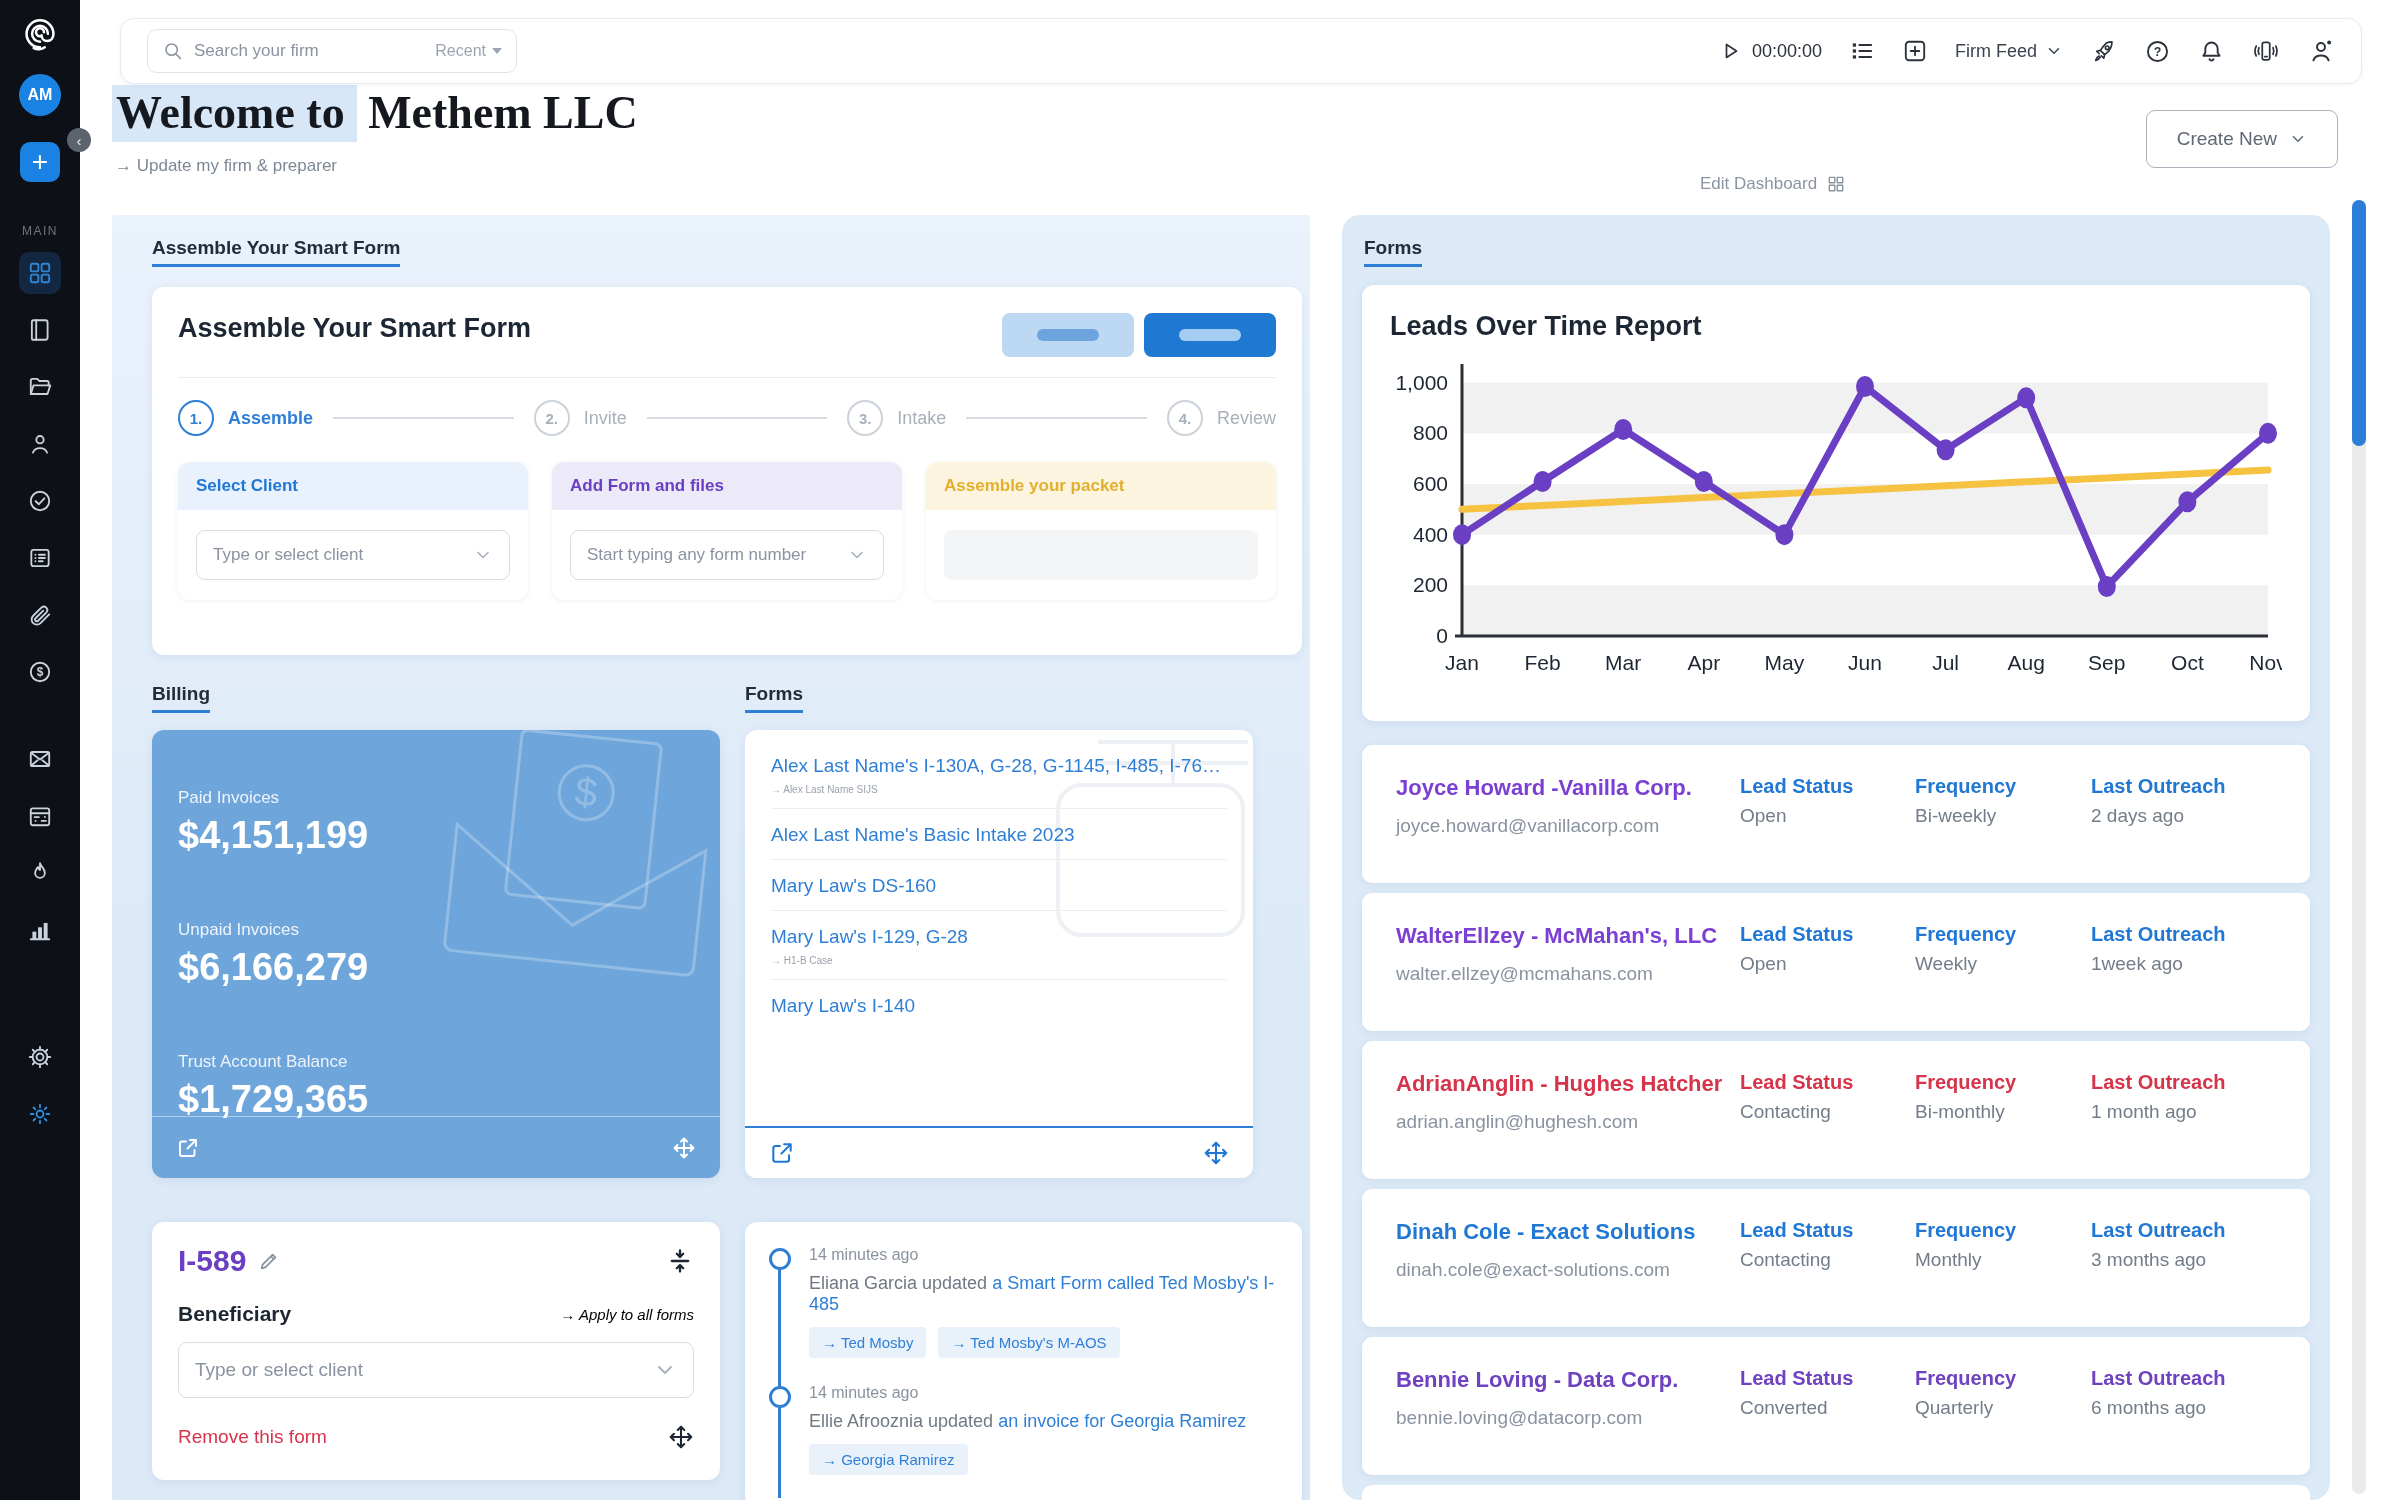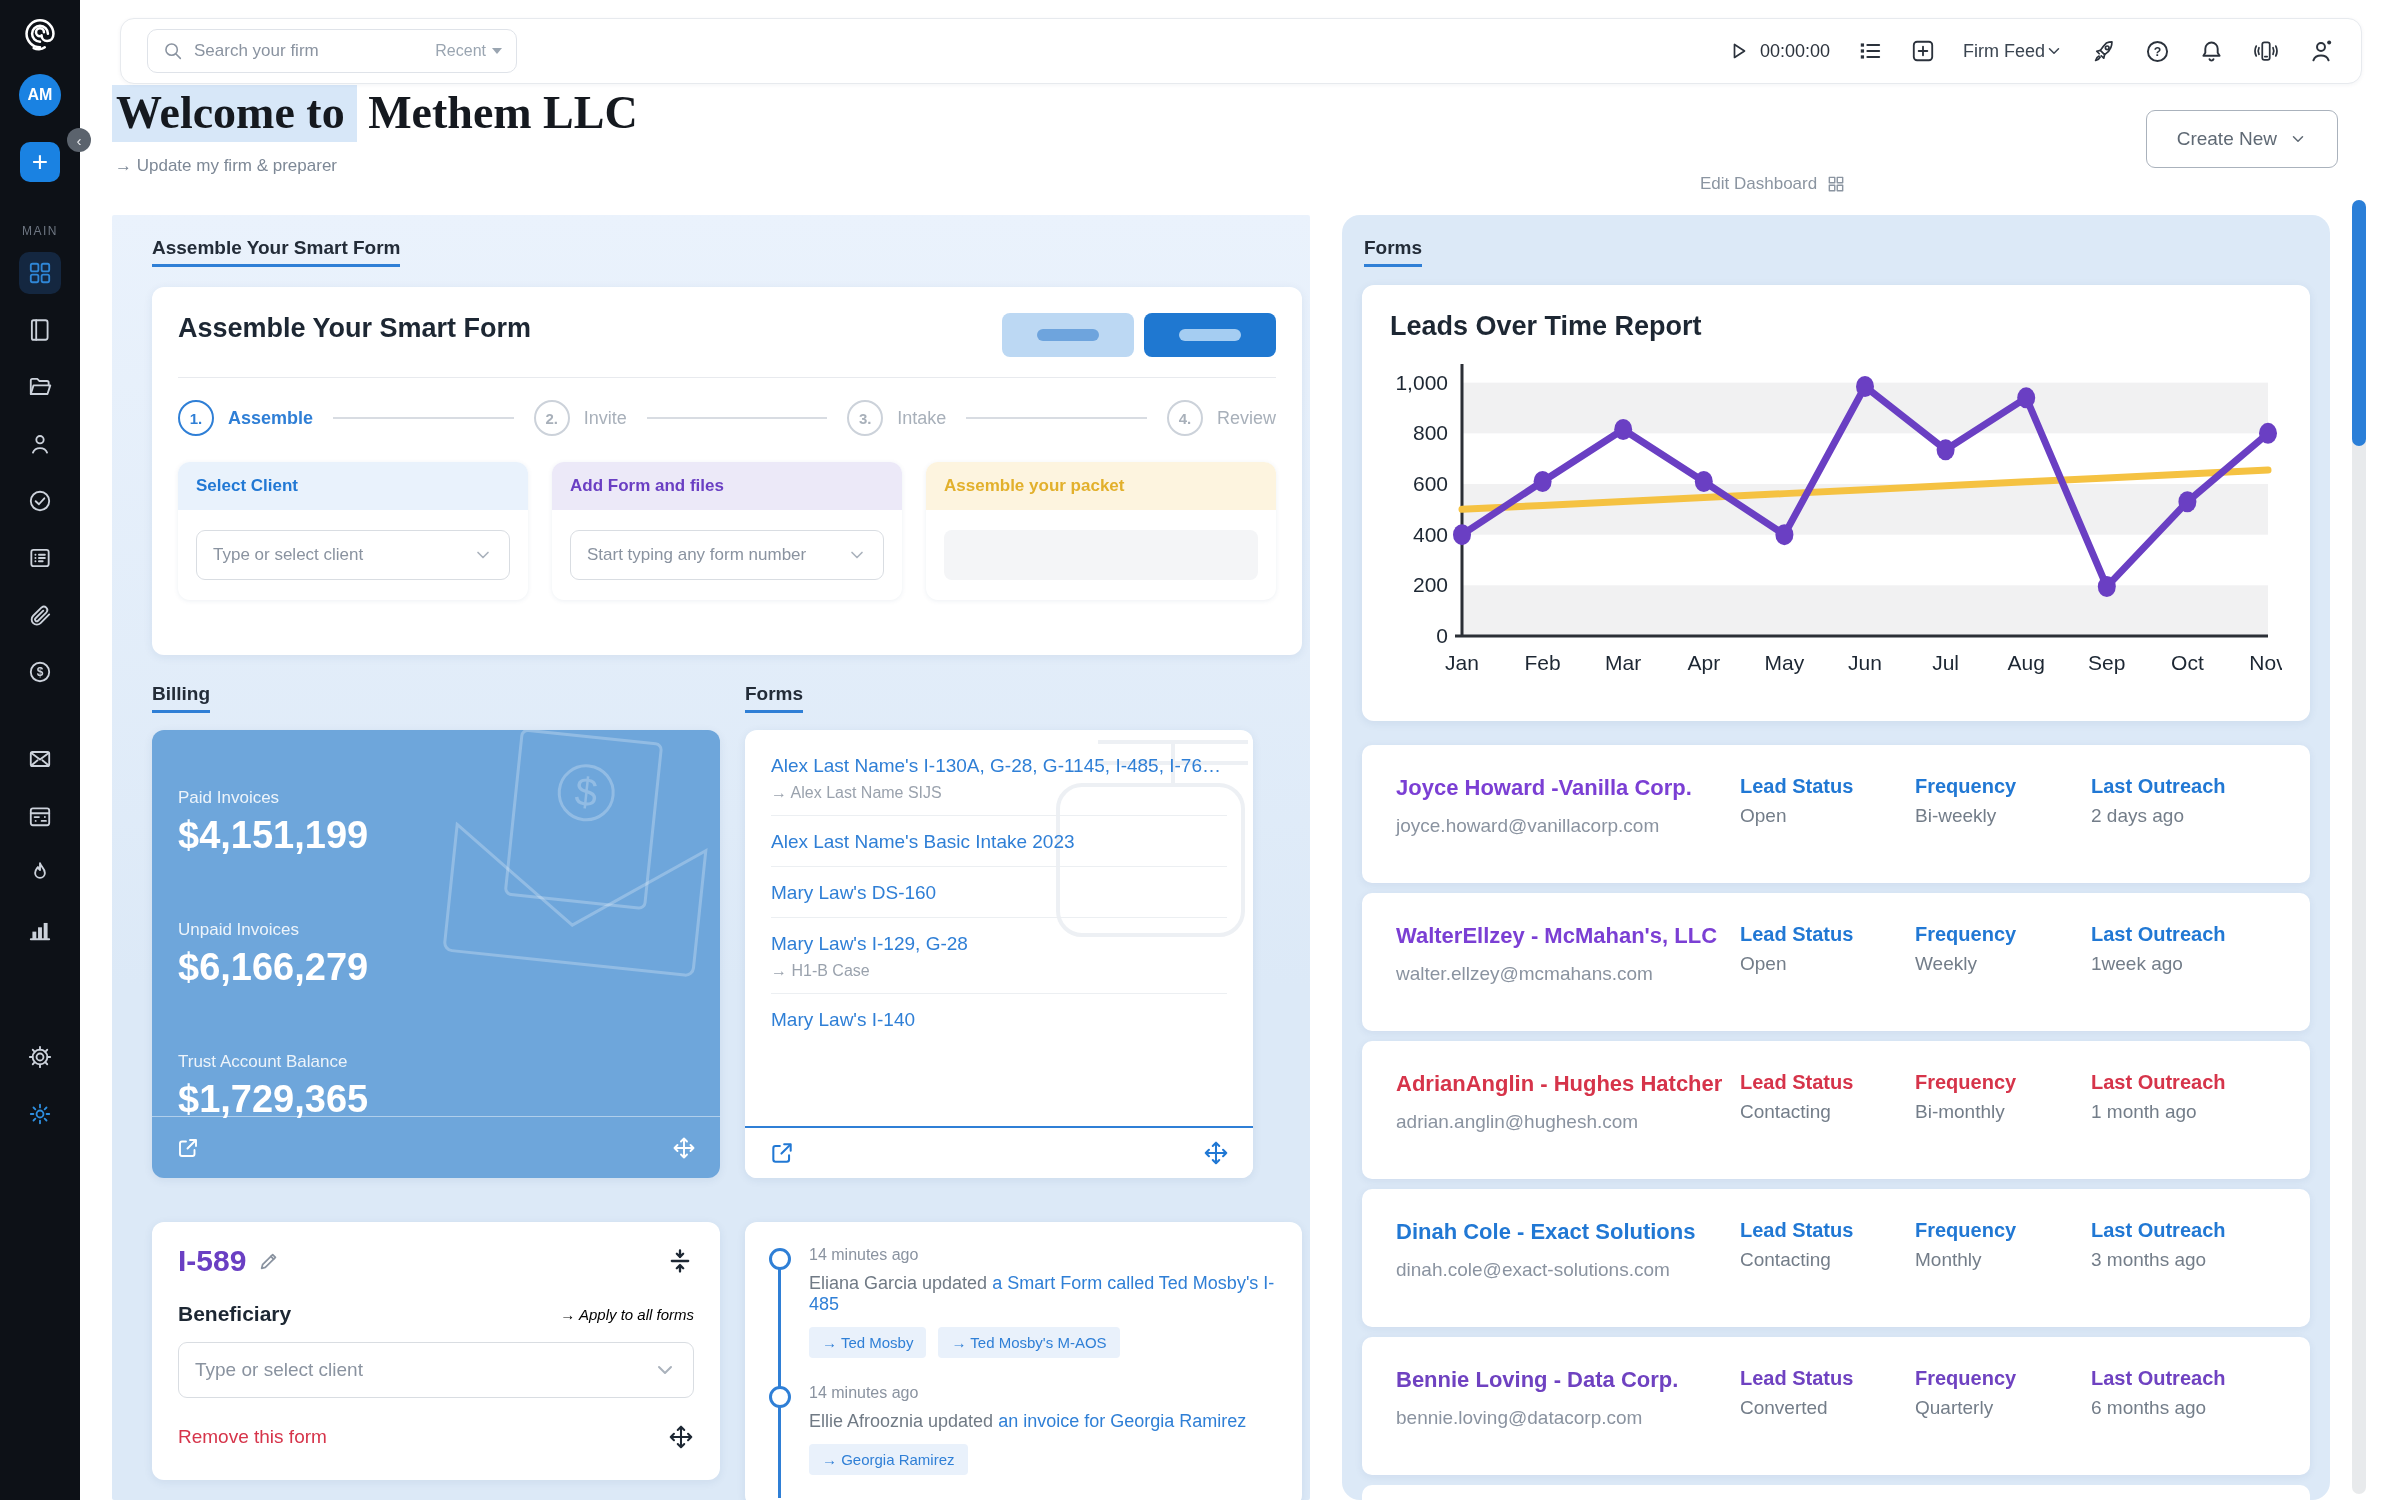--- a/index.html
+++ b/index.html
@@ -33,21 +33,21 @@
     border:1px solid #e7eaee;border-radius:14px;box-shadow:0 1px 4px rgba(20,40,80,.05);
     display:flex;align-items:center;padding:0 26px;z-index:4;}
   .searchbox{width:370px;height:44px;border:1.5px solid #dfe3e9;border-radius:10px;
     display:flex;align-items:center;padding:0 14px;gap:10px;color:#8a93a0;cursor:text;}
   .searchbox .ph{font-size:17px;color:#8a93a0;flex:0 0 auto;}
   .recent{margin-left:auto;display:flex;align-items:center;gap:6px;color:#9aa5b1;font-size:16px;cursor:pointer;}
   .tri-down{width:0;height:0;border-left:5px solid transparent;border-right:5px solid transparent;border-top:6px solid #9aa5b1;}
   .top-right{margin-left:auto;display:flex;align-items:center;gap:27px;color:#2b323c;}
   .timer-group{display:flex;align-items:center;gap:10px;cursor:pointer;}
   .timer-text{font-size:18px;color:#2b323c;}
-  .firmfeed{display:flex;align-items:center;font-size:18px;color:#3a4450;cursor:pointer;}
+  .firmfeed{display:flex;align-items:center;gap:8px;font-size:18px;color:#3a4450;cursor:pointer;}
   .tb-icon{cursor:pointer;display:flex;align-items:center;}
 
   
   .page-title{position:absolute;left:112px;top:86px;margin:0;font-family:"Liberation Serif",serif;
     font-size:46px;font-weight:600;color:#15191f;z-index:3;}
   .page-title .hl{background:#d7e7f8;padding:2px 12px 4px 4px;}
   .update-link{position:absolute;left:115px;top:156px;font-size:17px;color:#7d8896;cursor:pointer;z-index:3;}
   .create-new{position:absolute;right:62px;top:110px;height:58px;padding:0 30px;background:#fff;
     border:1.5px solid #aab2bc;border-radius:9px;color:#5f6974;font-size:19px;
     font-family:"Liberation Sans",sans-serif;display:flex;align-items:center;gap:12px;cursor:pointer;z-index:3;}
@@ -107,21 +107,21 @@
     display:flex;align-items:center;padding:0 24px;color:#ffffff;}
   .bill-footer .right{margin-left:auto;}
 
   
   .formsw-title-pos{position:absolute;left:633px;top:468px;}
   .formsw-card{left:633px;top:515px;width:508px;height:448px;overflow:hidden;}
   .formsw-list{padding:10px 26px 0 26px;position:relative;z-index:1;}
   .formsw-item{padding:15px 0 13px 0;border-bottom:1px solid #eceff2;cursor:pointer;}
   .formsw-item:last-child{border-bottom:none;}
   .formsw-item .t{font-size:19px;color:#2f7fd6;white-space:nowrap;overflow:hidden;text-overflow:ellipsis;}
-  .formsw-item .s{font-size:16px;color:#9aa2ad;margin-top:7px;}
+  .formsw-item .s{font-size:10px;color:#9aa2ad;margin-top:7px;}
   .formsw-footer{position:absolute;left:0;right:0;bottom:0;height:52px;border-top:2.5px solid #2f7fd6;
     display:flex;align-items:center;padding:0 24px;color:#2178d4;background:#fff;}
   .formsw-footer .right{margin-left:auto;}
   .formsw-wm{position:absolute;right:0;top:0;z-index:0;}
 
   
   .i589-card{left:40px;top:1007px;width:568px;height:258px;padding:22px 26px;}
   .i589-head{display:flex;align-items:center;}
   .i589-title{font-size:30px;font-weight:700;color:#6a3fc3;}
   .i589-pencil{margin-left:12px;color:#8a93a0;}

